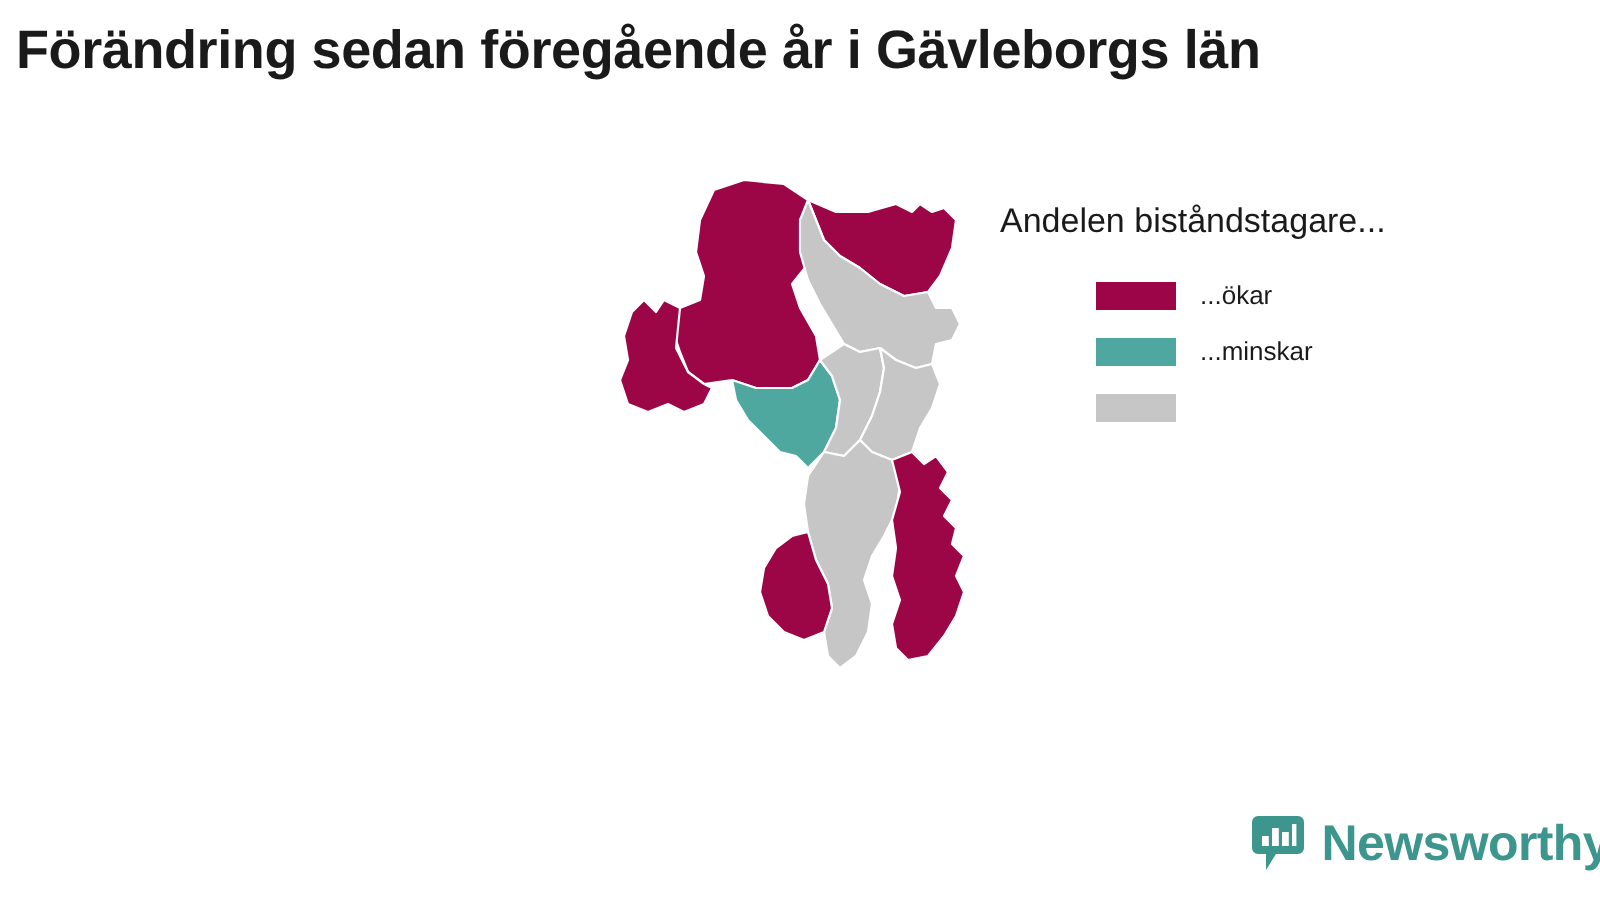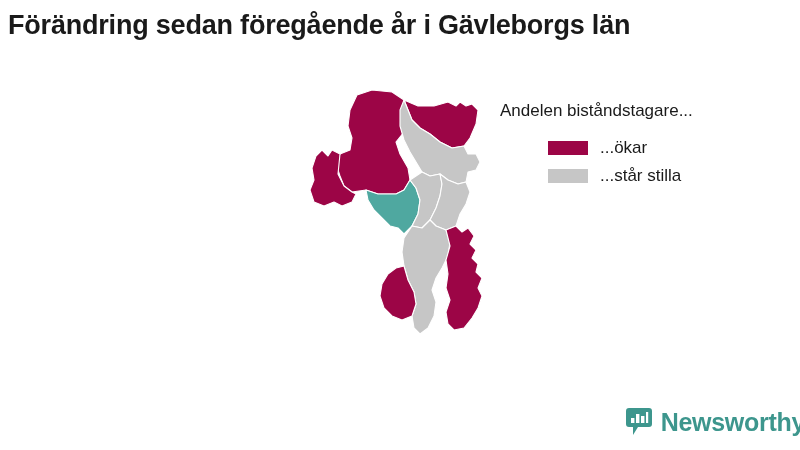--- a/index.html
+++ b/index.html
@@ -75,21 +75,21 @@
     align-items: center;
     height: 28px;
   }
   .legend-swatch {
     width: 40px;
     height: 14px;
     margin-left: 48px;
     flex: 0 0 auto;
   }
   .legend-label {
-    font-size: 17px;
+    font-size: 13px;
     color: #1a1a1a;
     margin-left: 12px;
     white-space: nowrap;
     line-height: 22px;
   }
 
   
   .logo {
     position: absolute;
     right: 8px;
@@ -170,24 +170,27 @@
   </div>
 
   <div class="legend">
     <div class="legend-title">Andelen biståndstagare...</div>
 
     <div class="legend-row">
       <span class="legend-swatch" style="background-color: rgb(156, 5, 70);"></span>
       <span class="legend-label">...ökar</span>
     </div>
 
+    <div class="legend-row">
+      <span class="legend-swatch" style="background-color: rgb(79, 168, 160);"></span>
+      <span class="legend-label">...minskar</span>
+    </div>
 
     <div class="legend-row">
       <span class="legend-swatch" style="background-color: rgb(198, 198, 198);"></span>
-      <span class="legend-label">...står stilla</span>
     </div>
   </div>
 
   <div class="logo">
     <svg class="logo-mark" viewBox="0 0 26 28">
       <path d="M 3,0 L 23,0 A 3,3 0 0 1 26,3 L 26,16 A 3,3 0 0 1 23,19
                L 12,19 L 7,27 L 7,19 L 3,19 A 3,3 0 0 1 0,16 L 0,3
                A 3,3 0 0 1 3,0 Z" fill="#3d968d"></path>
       <rect x="5" y="10" width="3.4" height="5" fill="#ffffff"></rect>
       <rect x="10" y="6" width="3.4" height="9" fill="#ffffff"></rect>

